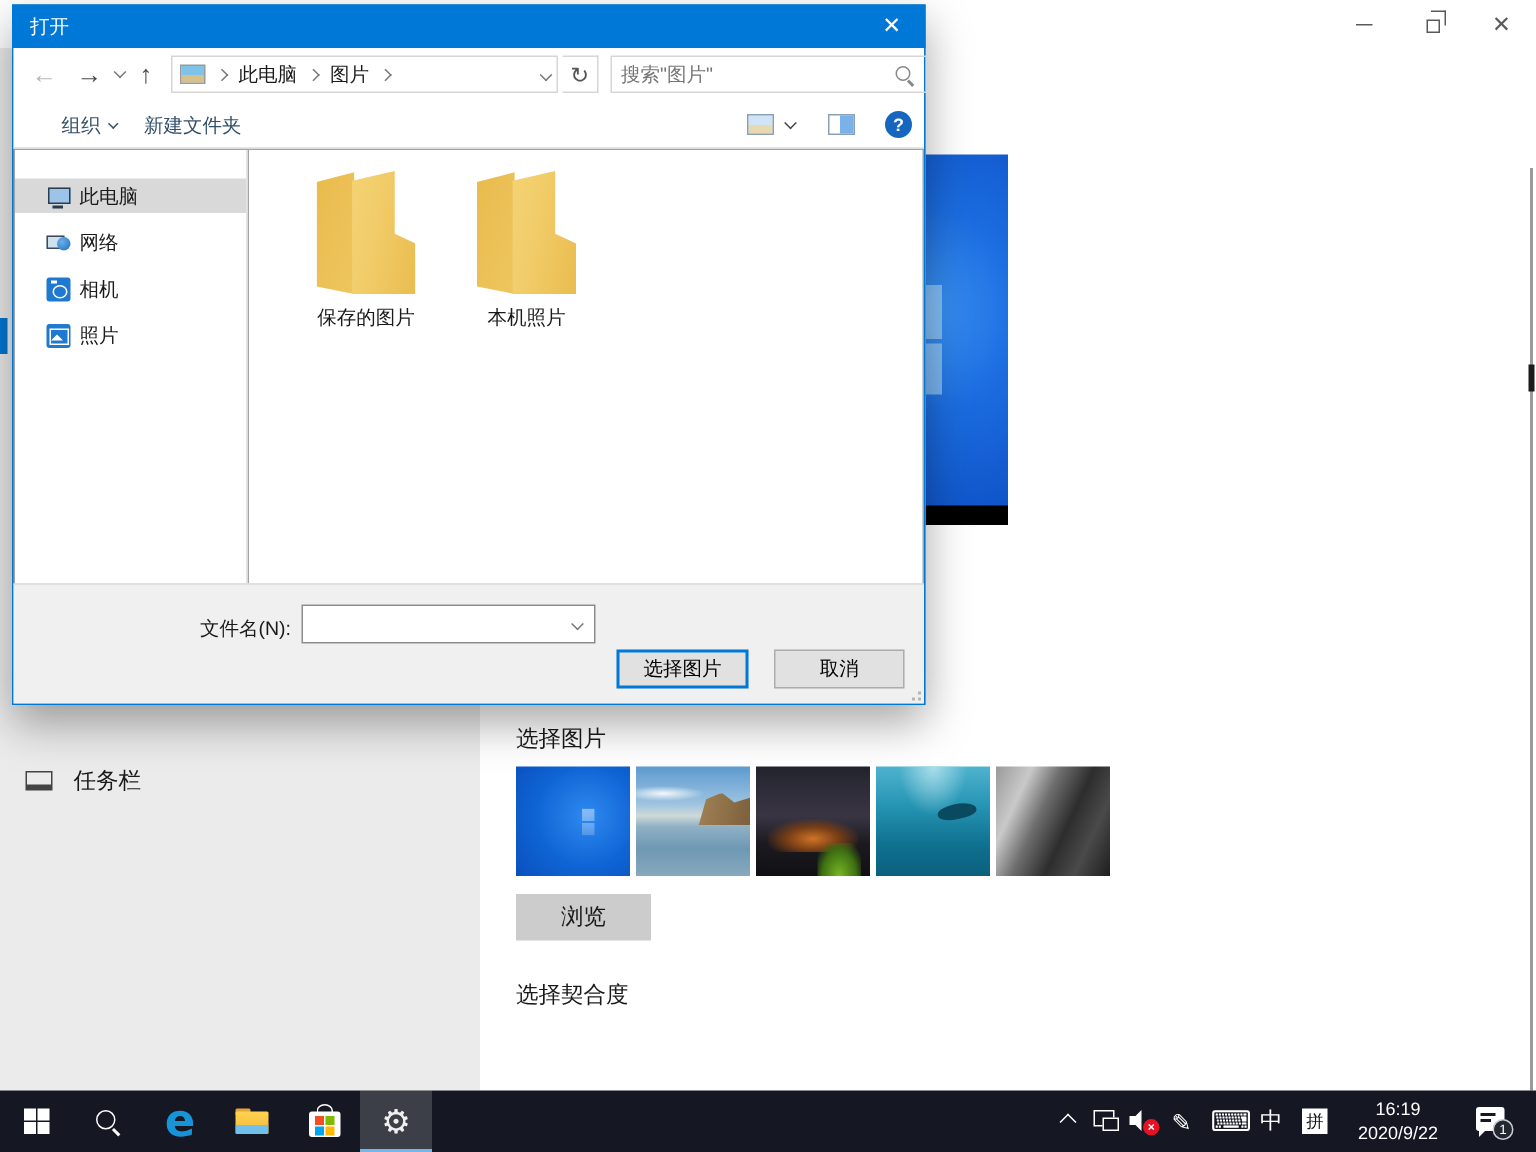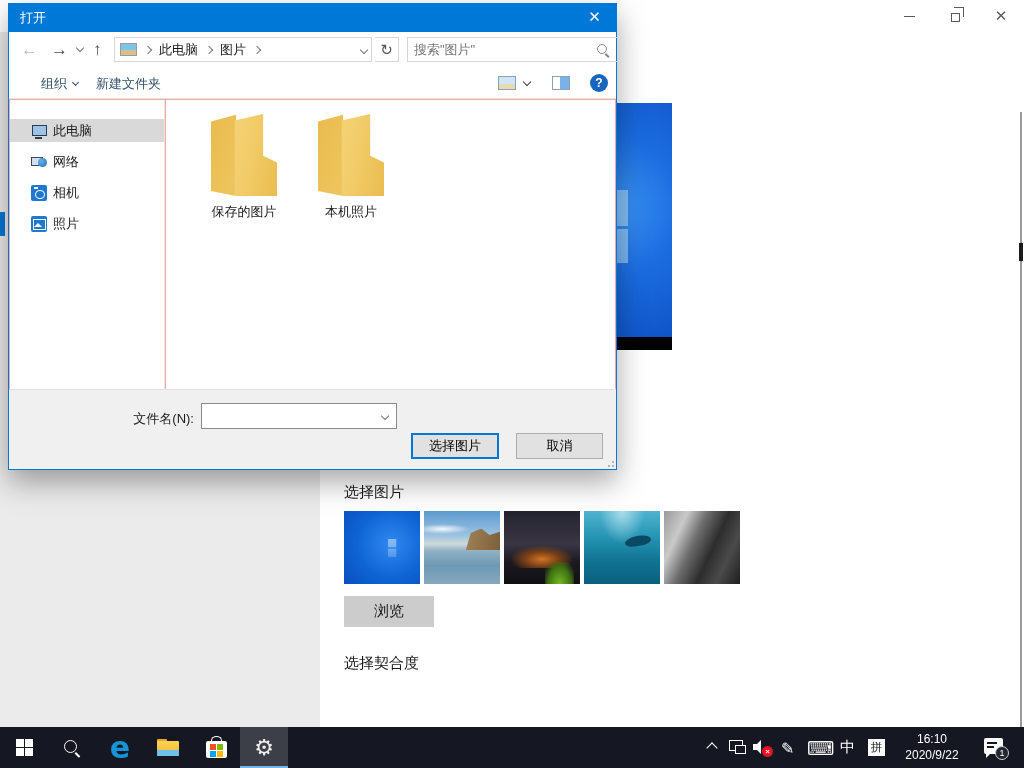--- a/index.html
+++ b/index.html
@@ -47,21 +47,21 @@
   .thumb-rock { background:linear-gradient(115deg,#9a9a9a 0%, #c9c9c9 22%, #6e6e6e 40%, #2d2d2d 60%, #4a4a4a 78%, #1e1e1e 100%); }
 
   .browse-btn { position:absolute; left:24px; top:564px; width:90px; height:31px; background:#cccccc; border:none; font-size:15px; color:#1a1a1a; display:flex; align-items:center; justify-content:center; }
   .fit-label { position:absolute; left:24px; top:622px; font-size:15px; }
   .fit-select { position:absolute; left:24px; top:650px; width:279px; height:30px; background:#fff; border:2px solid #666; display:flex; align-items:center; padding:0 12px; font-size:15px; justify-content:space-between; }
 
   .v-scrollbar { position:absolute; right:2px; top:80px; width:2px; height:615px; background:#9a9a9a; }
   .v-scroll-thumb { position:absolute; right:1px; top:211px; width:4px; height:18px; background:#1b1b1b; }
 
   
-  .dialog { position:absolute; left:8px; top:3px; width:609px; height:467px; background:#fca5a5; border:1px solid #0078d7; box-shadow:0 12px 28px rgba(0,0,0,0.35); }
+  .dialog { position:absolute; left:8px; top:3px; width:609px; height:467px; background:#a3a3a3; border:1px solid #0078d7; box-shadow:0 12px 28px rgba(0,0,0,0.35); }
   .dlg-title { position:absolute; left:-1px; top:-1px; right:-1px; height:29px; background:#0078d7; color:#fff; display:flex; align-items:center; padding-left:12px; font-size:13px; }
   .dlg-close { position:absolute; right:0; top:0; width:45px; height:28px; display:flex; align-items:center; justify-content:center; color:#fff; font-size:15px; }
 
   .addr-row { position:absolute; left:0; top:28px; right:0; height:36px; background:#fff; }
   .nav-arrow { position:absolute; top:6px; font-size:17px; line-height:24px; }
   .chev { display:inline-block; width:6px; height:6px; border-right:1.5px solid #777; border-bottom:1.5px solid #777; }
   .chev-r { transform:rotate(-45deg); }
   .chev-d { transform:rotate(45deg); }
   .addr-box { position:absolute; left:105px; top:5px; width:258px; height:25px; border:1px solid #d6d6d6; display:flex; align-items:center; font-size:13px; }
   .addr-pic-icon { width:17px; height:13px; margin:0 6px 0 5px; border:1px solid #9a9a9a; background:linear-gradient(180deg,#7ec3e8 55%, #d8c08a 55%); }
@@ -167,20 +167,24 @@
       <div class="cap-btn">
           <span class="cap-restore-glyph"></span>
         </div>
       <div class="cap-btn">
           <span class="cap-x">✕</span>
         </div>
     </div>
 
     <div class="settings-nav">
       <div class="nav-accent"></div>
+      <div class="nav-item-taskbar">
+        <span class="taskbar-glyph"></span>
+        <span class="nav-item-label">任务栏</span>
+      </div>
     </div>
 
     <div class="settings-content">
       <div class="wall-preview">
         <span class="logo-sq" style="top:87px; height:36px;"></span>
         <span class="logo-sq" style="top:126px; height:34px;"></span>
         <span class="bar"></span>
       </div>
 
       <div class="sec-heading" style="top:451px;">选择图片</div>
@@ -340,21 +344,21 @@
       <span class="tray-net"></span>
       <span class="tray-vol">
         <span class="spk"></span>
         <span class="mute">×</span>
       </span>
       <span class="tray-pen">✎</span>
       <span class="tray-kbd">⌨</span>
       <span class="tray-zh">中</span>
       <span class="tray-pin">拼</span>
       <div class="tray-clock">
-        <div>16:10</div>
+        <div>16:19</div>
         <div>2020/9/22</div>
       </div>
       <span class="tray-action">
         <span class="bubble">
           <i style="top:4px;width:10px;"></i>
             <i style="top:8px;width:7px;"></i>
         </span>
         <span class="badge">1</span>
       </span>
 

